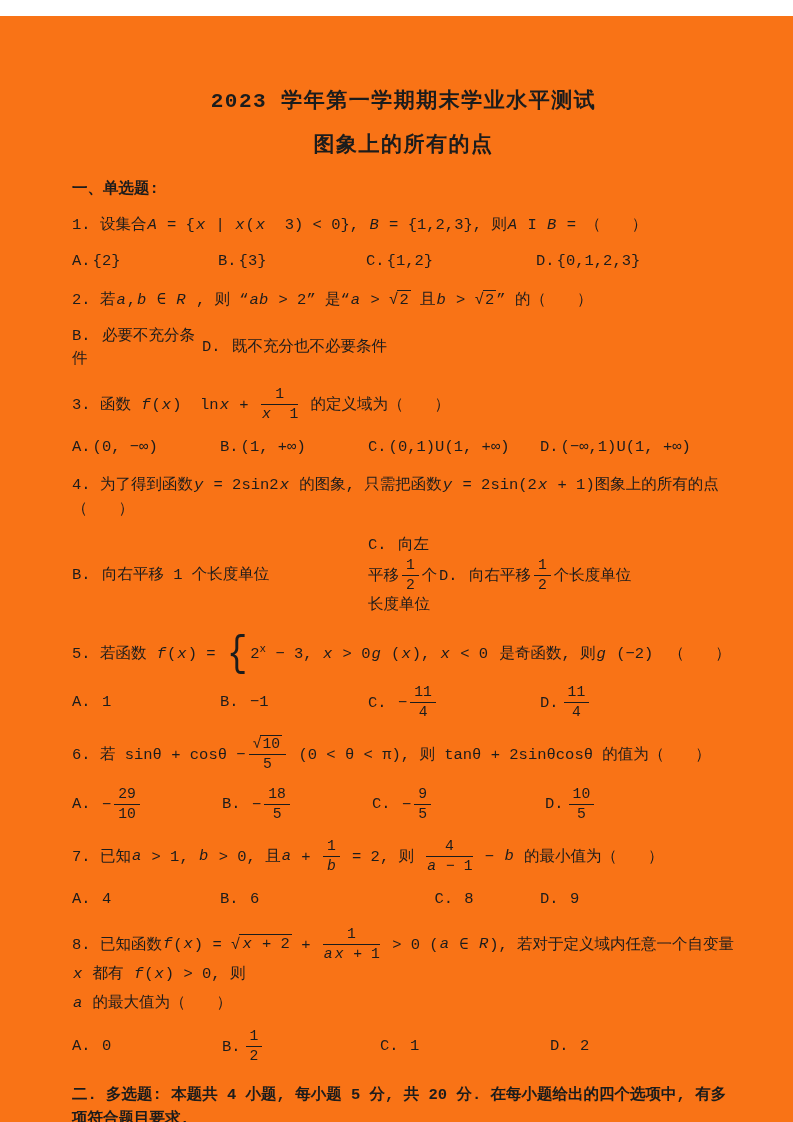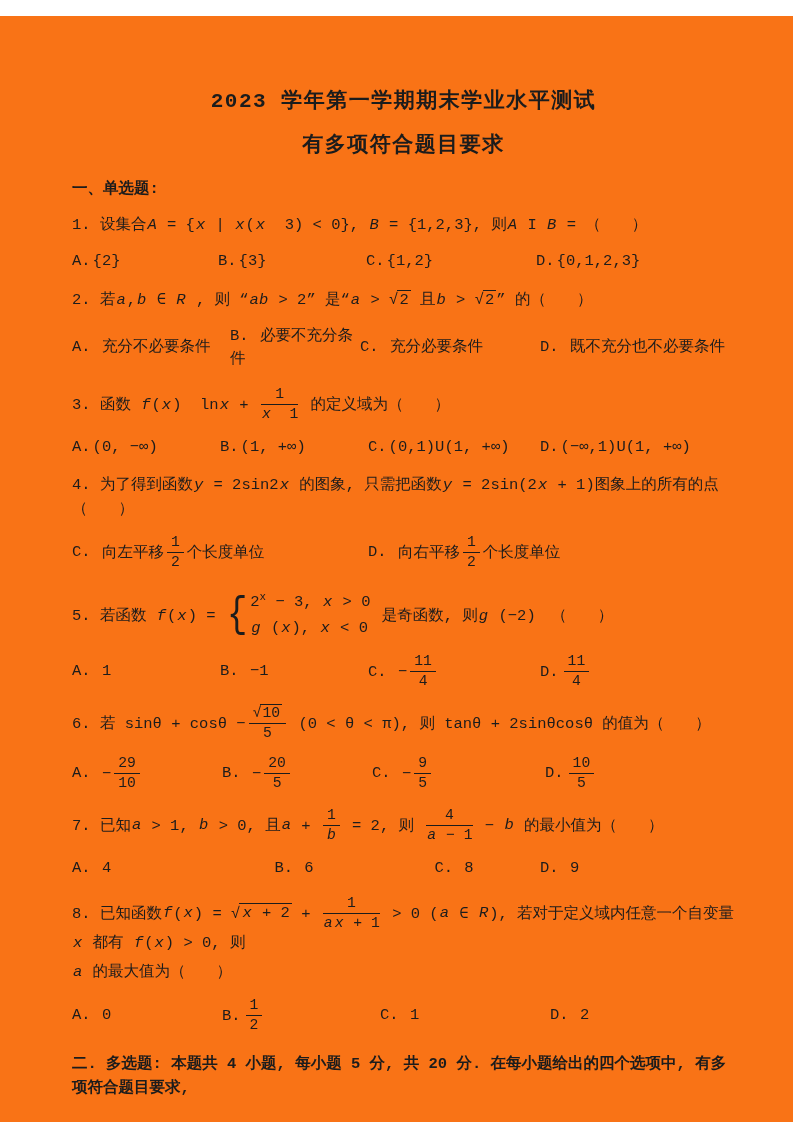--- a/index.html
+++ b/index.html
@@ -54,63 +54,62 @@
   .frac .fd{display:block;padding-top:1px;}
   .sqrt{white-space:nowrap;}
   .sqrt .sym{letter-spacing:-1px;}
   .sqrt .bod{border-top:1.2px solid #1c1c1c;padding:0 2px;}
   .cases{display:inline-flex;align-items:center;vertical-align:middle;margin:0 2px;}
   .cases .brace{
     font-size:34px;line-height:1;margin-right:3px;
     transform:scaleY(1.25);transform-origin:center;
     font-weight:400;display:inline-block;
   }
-  .cases .cl{display:inline-flex;flex-direction:column;row-gap:3px;text-align:left;}
+  .cases .cl{display:inline-flex;flex-direction:row;row-gap:3px;text-align:left;}
 </style>
 </head>
 <body>
 
 <div class="page">
   <div class="content">
     <h1 class="title">2023 学年第一学期期末学业水平测试</h1>
-    <h1 class="title second">有多项符合题目要求</h1>
+    <h1 class="title second">图象上的所有的点</h1>
 
     <p class="sec-heading">一、单选题:</p>
 
     <div id="qlist-1">
         <div class="question">
           <div class="qtext">1. 设集合<i class="v">A</i> = {<i class="v">x</i> | <i class="v">x</i>(<i class="v">x</i>&nbsp; 3) &lt; 0}, <i class="v">B</i> = {1,2,3}, 则<i class="v">A</i> I <i class="v">B</i> = （　　）</div>
           <div class="opts">
             <div class="opt" style="width: 146px;"><span class="olabel">A.</span>{2}</div>
             <div class="opt" style="width: 148px;"><span class="olabel">B.</span>{3}</div>
             <div class="opt" style="width: 170px;"><span class="olabel">C.</span>{1,2}</div>
             <div class="opt" style="flex: 1 1 0%;"><span class="olabel">D.</span>{0,1,2,3}</div>
           </div>
         </div>
         <div class="question">
           <div class="qtext">2. 若<i class="v">a</i>,<i class="v">b</i> ∈ <i class="v">R</i> , 则 “<i class="v">ab</i> &gt; 2” 是“<i class="v">a</i> &gt; <span class="sqrt"><span class="sym">√</span><span class="bod">2</span></span> 且<i class="v">b</i> &gt; <span class="sqrt"><span class="sym">√</span><span class="bod">2</span></span>” 的（　　）</div>
           <div class="opts">
-            <div class="opt" style="width: 158px;"><span class="olabel">A.</span> 充分不必要条件</div>
             <div class="opt" style="width: 130px;"><span class="olabel">B.</span> 必要不充分条件</div>
-            <div class="opt" style="width: 180px;"><span class="olabel">C.</span> 充分必要条件</div>
             <div class="opt" style="flex: 1 1 0%;"><span class="olabel">D.</span> 既不充分也不必要条件</div>
           </div>
         </div>
         <div class="question">
           <div class="qtext">3. 函数 <i class="v">f</i>(<i class="v">x</i>)&nbsp; ln<i class="v">x</i> + <span class="frac"><span class="fn">1</span><span class="fd"><i class="v">x</i>&nbsp; 1</span></span> 的定义域为（　　）</div>
           <div class="opts">
             <div class="opt" style="width: 148px;"><span class="olabel">A.</span>(0, −∞)</div>
             <div class="opt" style="width: 148px;"><span class="olabel">B.</span>(1, +∞)</div>
             <div class="opt" style="width: 172px;"><span class="olabel">C.</span>(0,1)U(1, +∞)</div>
             <div class="opt" style="flex: 1 1 0%;"><span class="olabel">D.</span>(−∞,1)U(1, +∞)</div>
           </div>
         </div>
         <div class="question">
           <div class="qtext">4. 为了得到函数<i class="v">y</i> = 2sin2<i class="v">x</i> 的图象, 只需把函数<i class="v">y</i> = 2sin(2<i class="v">x</i> + 1)图象上的所有的点（　　）</div>
           <div class="opts grid2">
+            <div class="opt"><span class="olabel">B.</span> 向右平移 1 个长度单位</div>
             <div class="opt"><span class="olabel">C.</span> 向左平移<span class="frac"><span class="fn">1</span><span class="fd">2</span></span>个长度单位</div>
             <div class="opt"><span class="olabel">D.</span> 向右平移<span class="frac"><span class="fn">1</span><span class="fd">2</span></span>个长度单位</div>
           </div>
         </div>
         <div class="question">
           <div class="qtext">5. 若函数 <i class="v">f</i>(<i class="v">x</i>) = <span class="cases">
               <span class="brace">{</span>
               <span class="cl">
                 <span class="case-line">2<sup>x</sup> − 3, <i class="v">x</i> &gt; 0</span>
                 <span class="case-line"><i class="v">g</i> (<i class="v">x</i>), <i class="v">x</i> &lt; 0</span>
@@ -120,30 +119,30 @@
             <div class="opt" style="width: 148px;"><span class="olabel">A.</span> 1</div>
             <div class="opt" style="width: 148px;"><span class="olabel">B.</span> −1</div>
             <div class="opt" style="width: 172px;"><span class="olabel">C.</span> −<span class="frac"><span class="fn">11</span><span class="fd">4</span></span></div>
             <div class="opt" style="flex: 1 1 0%;"><span class="olabel">D.</span><span class="frac"><span class="fn">11</span><span class="fd">4</span></span></div>
           </div>
         </div>
         <div class="question">
           <div class="qtext">6. 若 sinθ + cosθ −<span class="frac"><span class="fn"><span class="sqrt"><span class="sym">√</span><span class="bod">10</span></span></span><span class="fd">5</span></span> (0 &lt; θ &lt; π), 则 tanθ + 2sinθcosθ 的值为（　　）</div>
           <div class="opts">
             <div class="opt" style="width: 150px;"><span class="olabel">A.</span> −<span class="frac"><span class="fn">29</span><span class="fd">10</span></span></div>
-            <div class="opt" style="width: 150px;"><span class="olabel">B.</span> −<span class="frac"><span class="fn">20</span><span class="fd">5</span></span></div>
+            <div class="opt" style="width: 150px;"><span class="olabel">B.</span> −<span class="frac"><span class="fn">18</span><span class="fd">5</span></span></div>
             <div class="opt" style="width: 173px;"><span class="olabel">C.</span> −<span class="frac"><span class="fn">9</span><span class="fd">5</span></span></div>
             <div class="opt" style="flex: 1 1 0%;"><span class="olabel">D.</span><span class="frac"><span class="fn">10</span><span class="fd">5</span></span></div>
           </div>
         </div>
         <div class="question">
           <div class="qtext">7. 已知<i class="v">a</i> &gt; 1, <i class="v">b</i> &gt; 0, 且<i class="v">a</i> + <span class="frac"><span class="fn">1</span><span class="fd"><i class="v">b</i></span></span> = 2, 则 <span class="frac"><span class="fn">4</span><span class="fd"><i class="v">a</i> − 1</span></span> − <i class="v">b</i> 的最小值为（　　）</div>
           <div class="opts">
             <div class="opt" style="width: 148px;"><span class="olabel">A.</span> 4</div>
-            <div class="opt" style="width: 148px; text-align: center;"><span class="olabel">B.</span> 6</div>
+            <div class="opt" style="width: 148px;"><span class="olabel">B.</span> 6</div>
             <div class="opt" style="width: 172px; text-align: center;"><span class="olabel">C.</span> 8</div>
             <div class="opt" style="flex: 1 1 0%;"><span class="olabel">D.</span> 9</div>
           </div>
         </div>
         <div class="question">
           <div class="qtext">8. 已知函数<i class="v">f</i>(<i class="v">x</i>) = <span class="sqrt"><span class="sym">√</span><span class="bod"><i class="v">x</i> + 2</span></span> + <span class="frac"><span class="fn">1</span><span class="fd"><i class="v">a</i><i class="v">x</i> + 1</span></span> &gt; 0 (<i class="v">a</i> ∈ <i class="v">R</i>), 若对于定义域内任意一个自变量<i class="v">x</i> 都有 <i class="v">f</i>(<i class="v">x</i>) &gt; 0, 则</div>
           <div class="qtext"><i class="v">a</i> 的最大值为（　　）</div>
           <div class="opts">
             <div class="opt" style="width: 150px;"><span class="olabel">A.</span> 0</div>
             <div class="opt" style="width: 158px;"><span class="olabel">B.</span><span class="frac"><span class="fn">1</span><span class="fd">2</span></span></div>

